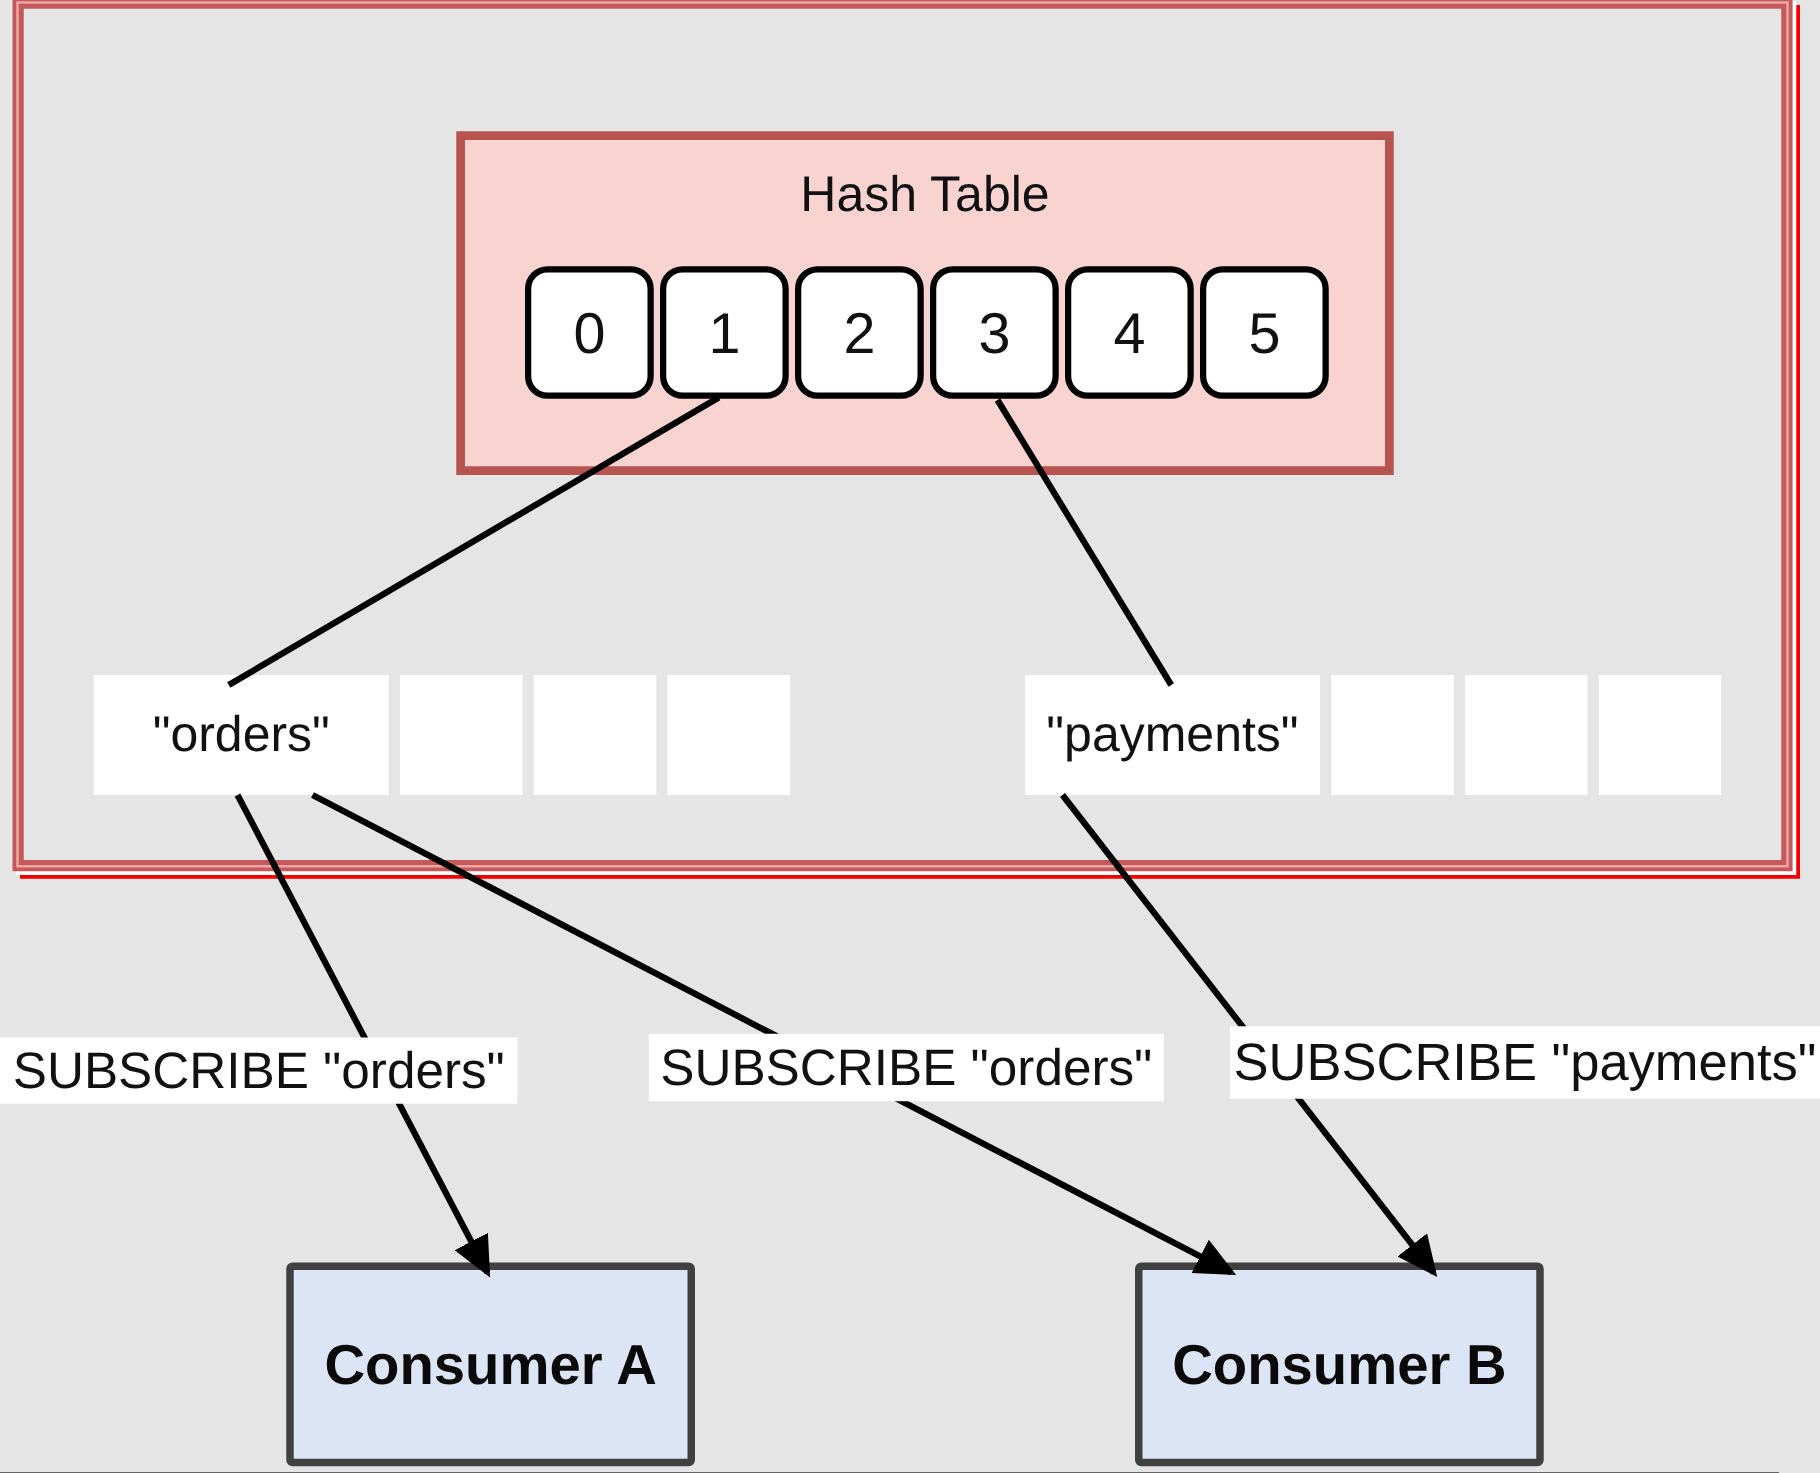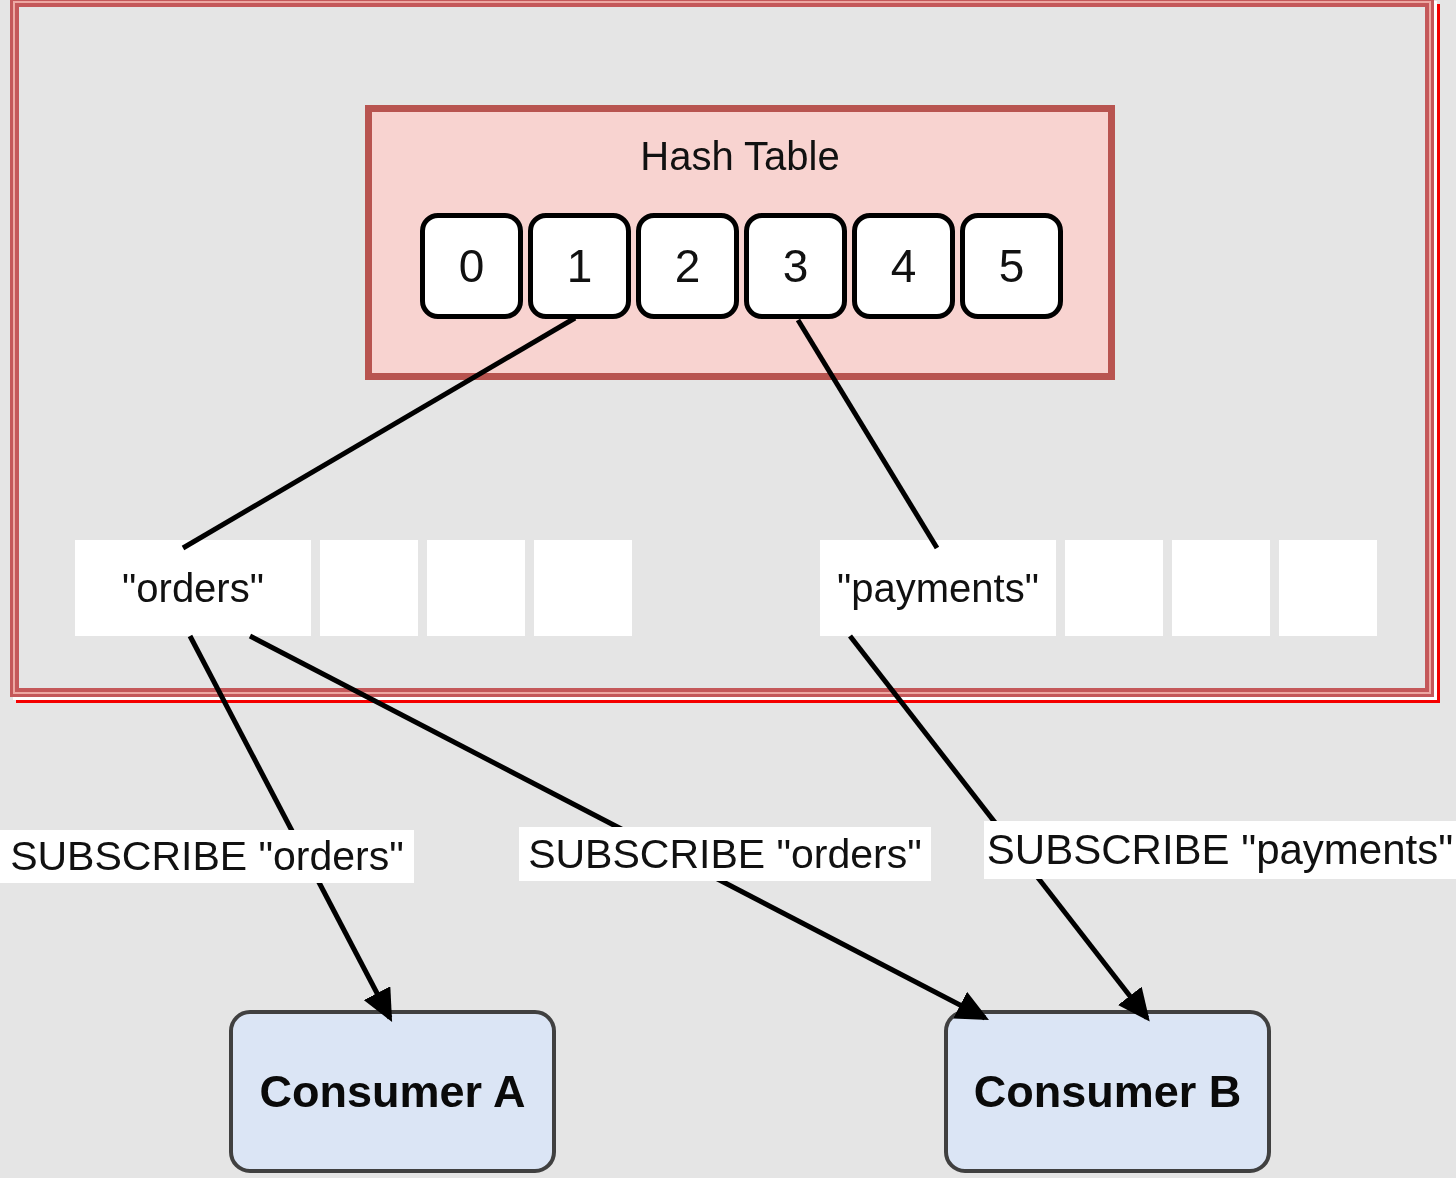--- a/index.html
+++ b/index.html
@@ -51,26 +51,26 @@
   .sub-label{
     position:absolute;background:#ffffff;display:flex;align-items:center;justify-content:center;
     font-size:41px;color:#111;white-space:nowrap;z-index:6;
   }
   .sub-label.s1{left:0px;top:830px;width:414px;height:53px;}
   .sub-label.s2{left:519px;top:827px;width:412px;height:54px;}
   .sub-label.s3{left:984px;top:821px;width:472px;height:58px;font-size:42px;}
   
   .consumer{
     position:absolute;top:1010px;width:327px;height:163px;box-sizing:border-box;
-    background:#dbe5f5;border:4px solid #404040;border-radius:21px;
+    background:#dbe5f5;border:6px solid #404040;border-radius:5px;
     display:flex;align-items:center;justify-content:center;
     font-size:45px;font-weight:bold;color:#0a0a0a;z-index:4;
   }
   .consumer.a{left:229px;}
-  .consumer.b{left:908px;margin-left:36px;}
+  .consumer.b{left:908px;}
 </style>
 </head>
 <body>
 
 <div id="stage">
 
   <div class="server-box"></div>
 
   <div class="hash-box">
     <div class="hash-title">Hash Table</div>

